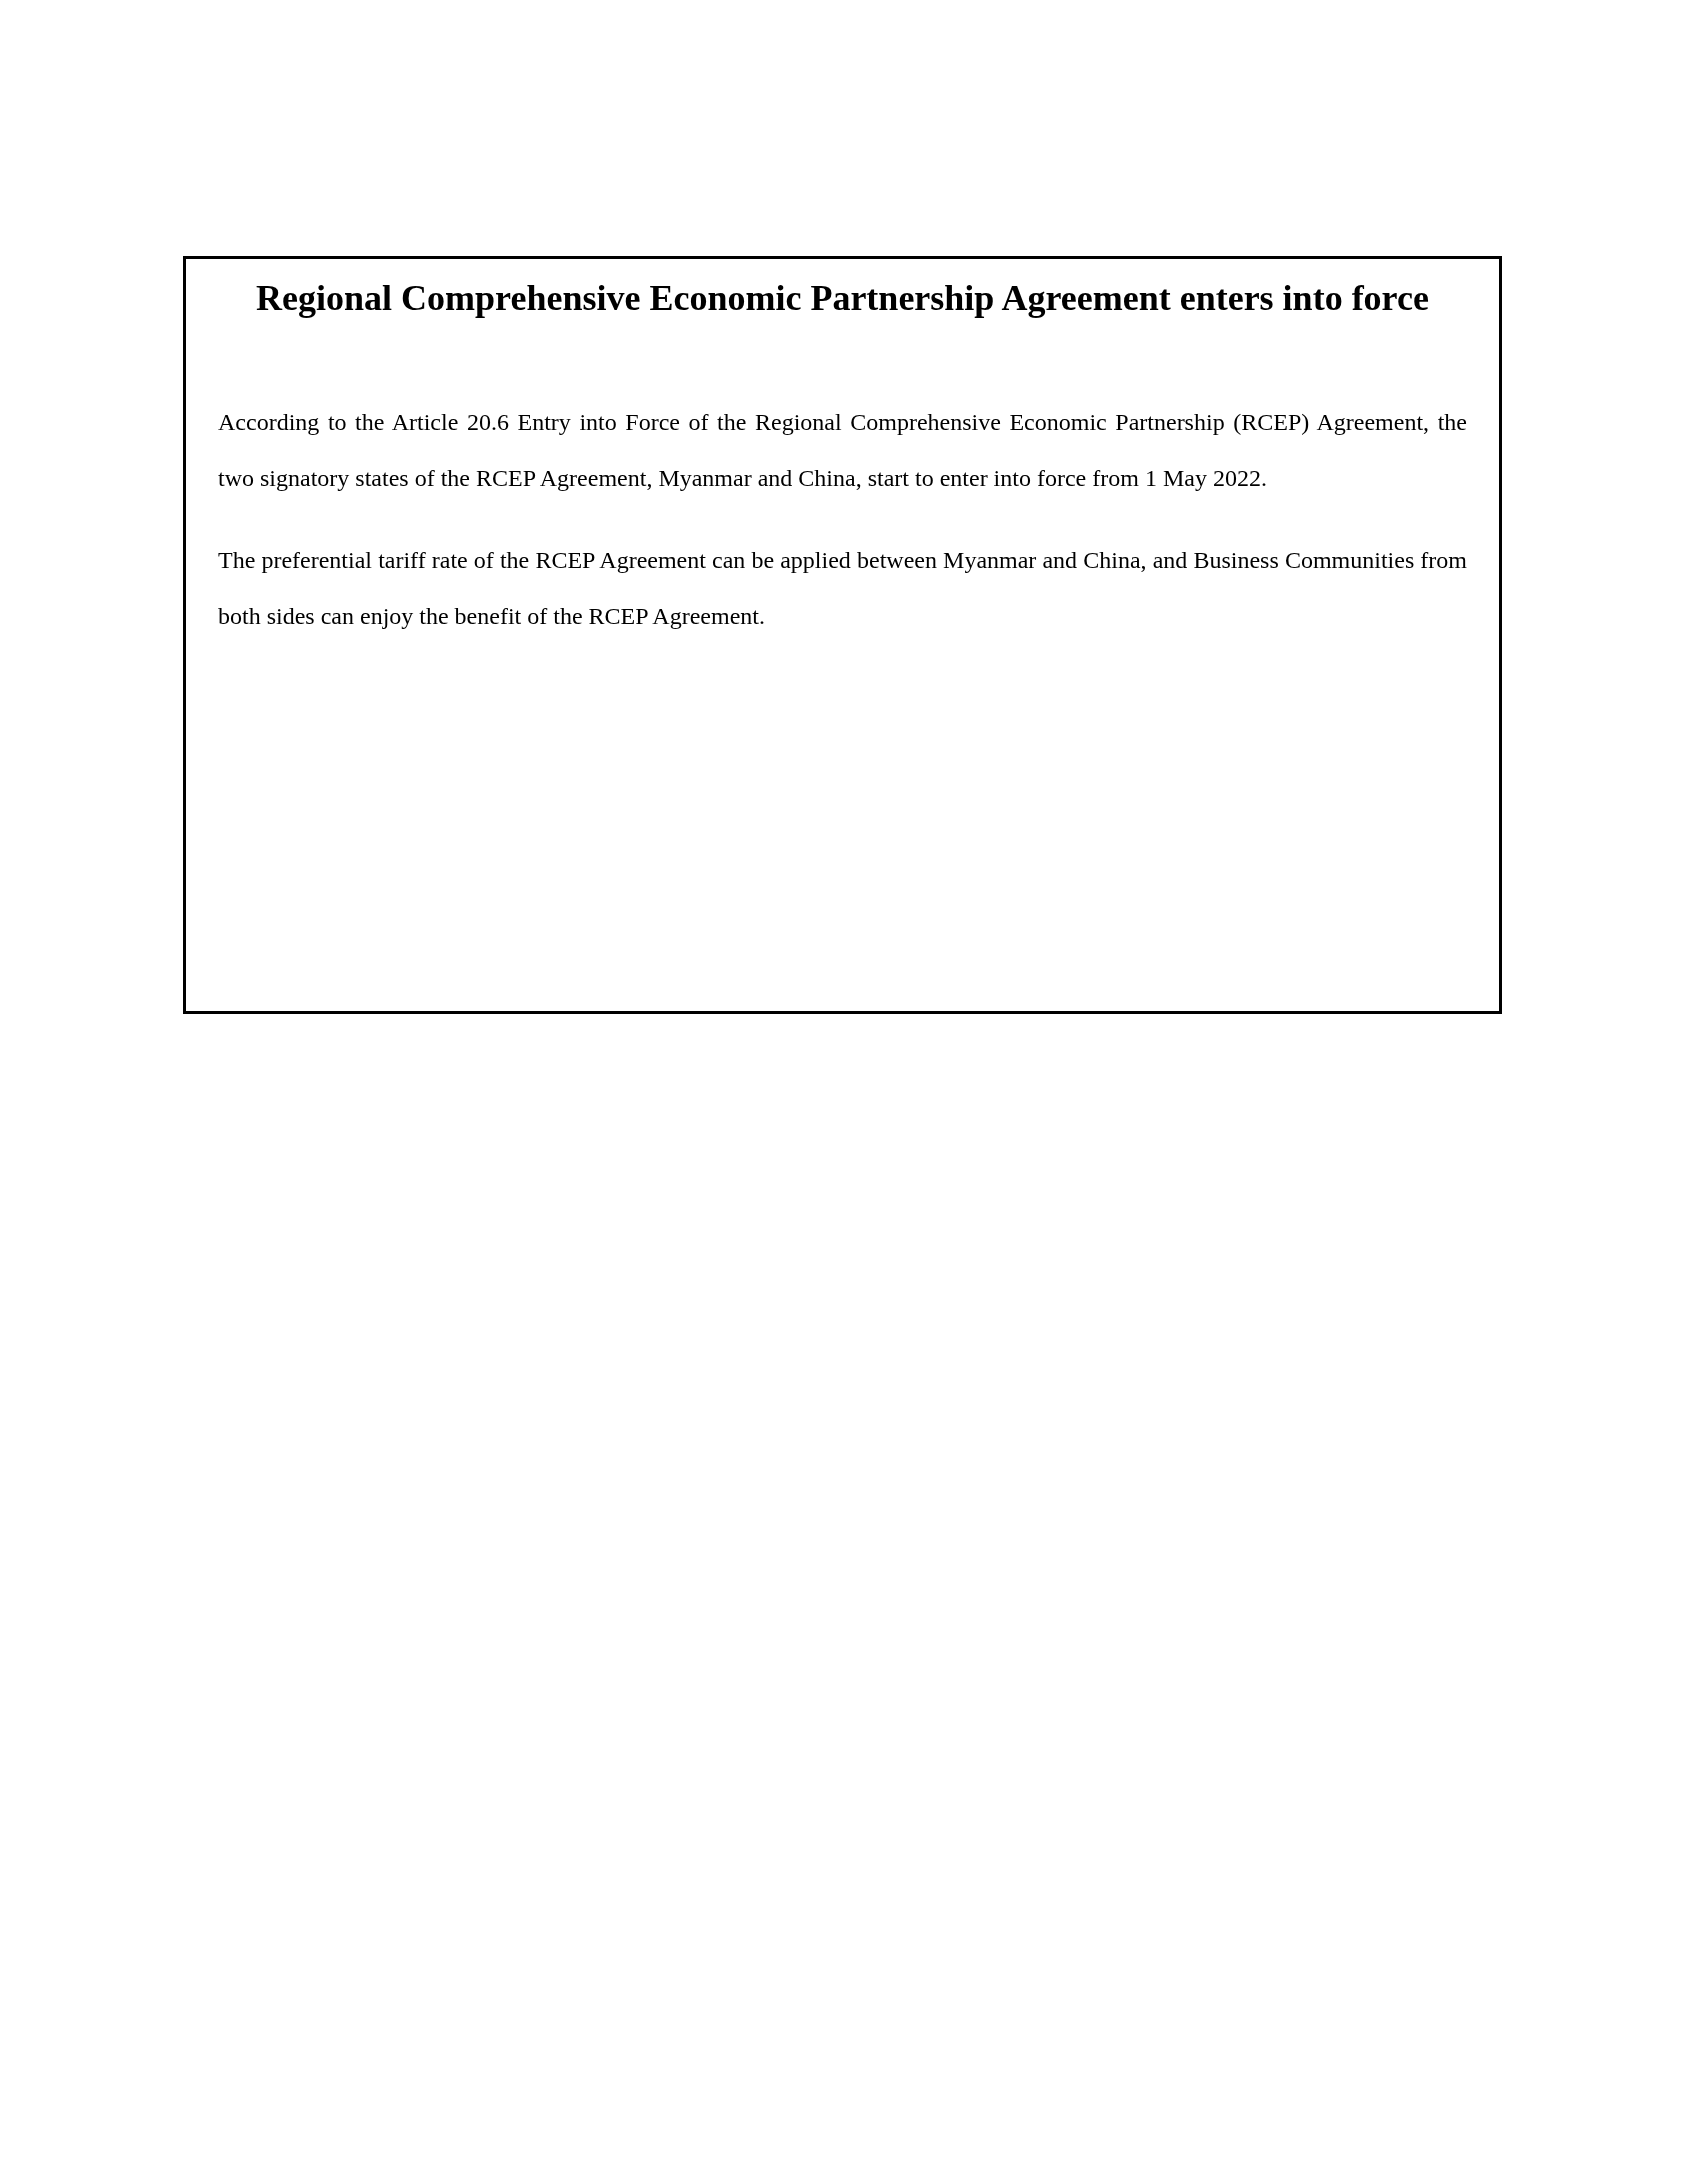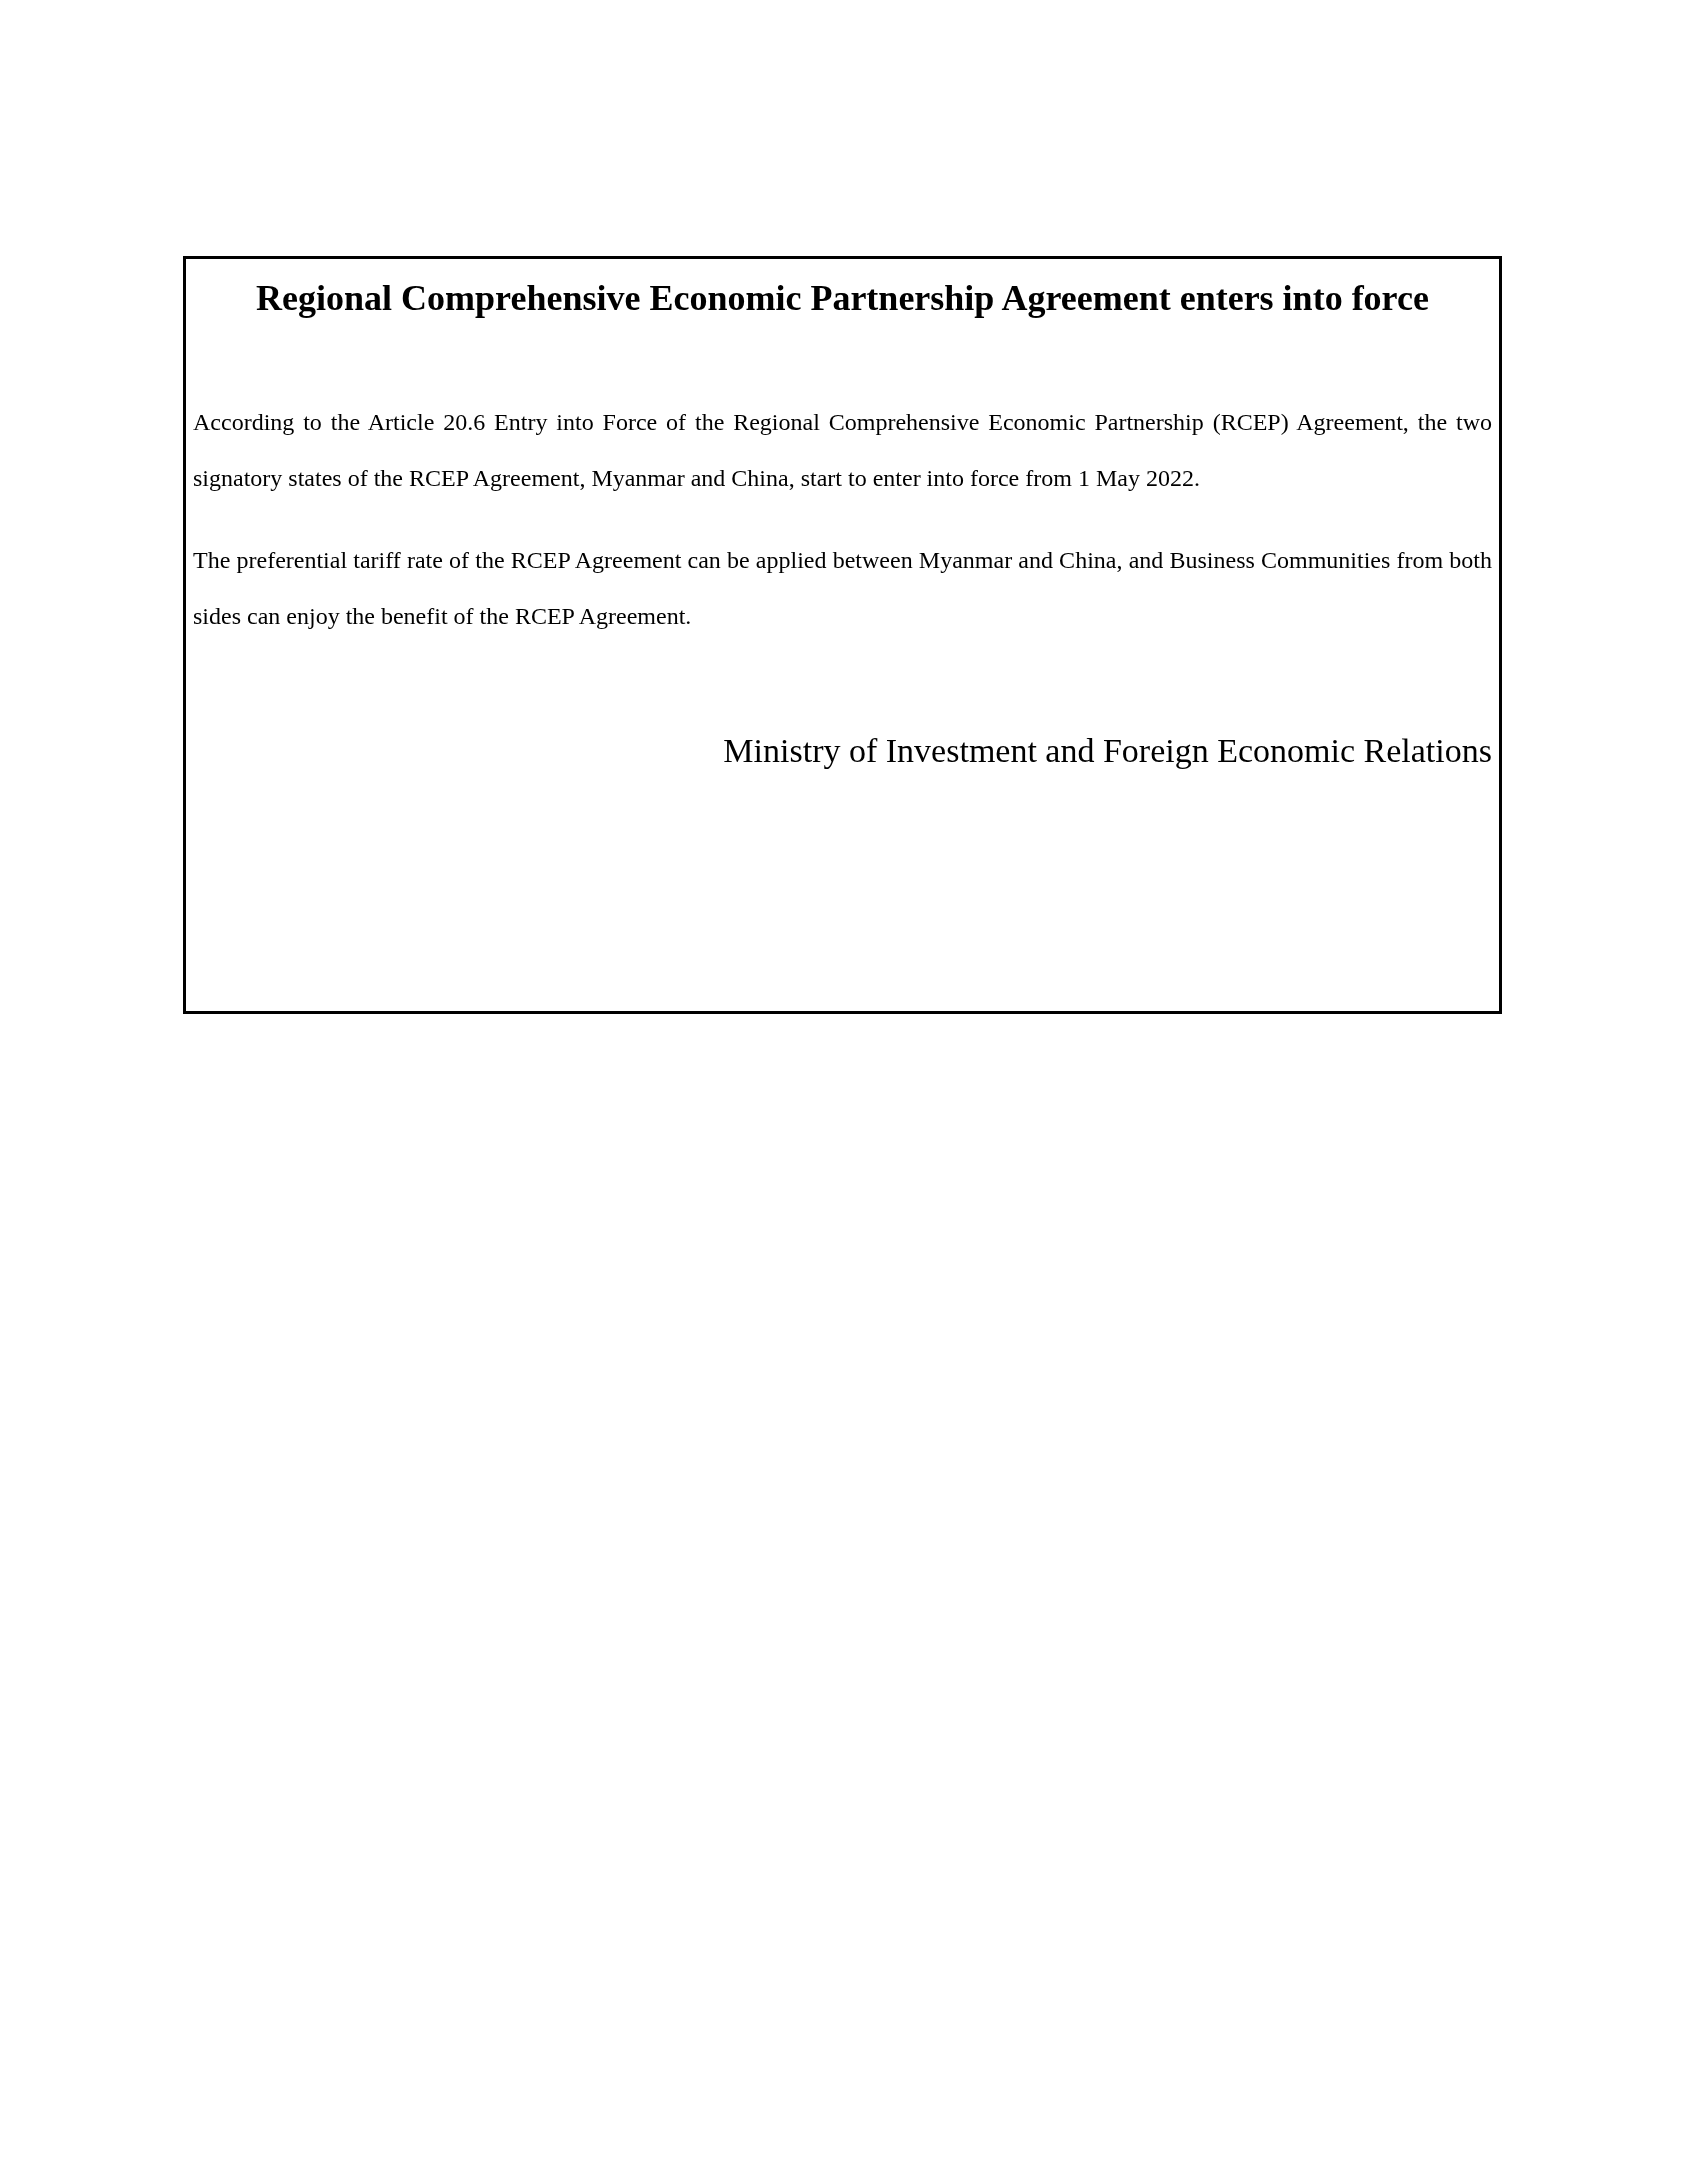--- a/index.html
+++ b/index.html
@@ -24,21 +24,21 @@
     overflow: hidden;
   }
   .notice-box {
     position: absolute;
     left: 183px;
     top: 256px;
     width: 1319px;
     height: 758px;
     border: 3px solid #000000;
     box-sizing: border-box;
-    padding: 0 7px;
+    padding: 0 32px;
     background: #ffffff;
   }
   .notice-title {
     margin-top: 13px;
     text-align: center;
     font-weight: bold;
     font-size: 36px;
     line-height: 53px;
   }
   .notice-title .title-line {
@@ -69,16 +69,15 @@
 <div class="page">
   <div class="notice-box">
     <div class="notice-title">
       <span class="title-line">Regional Comprehensive Economic Partnership Agreement enters into force</span>
     </div>
 
     <p class="body-para para-1">According to the Article 20.6 Entry into Force of the Regional Comprehensive Economic Partnership (RCEP) Agreement, the two signatory states of the RCEP Agreement, Myanmar and China, start to enter into force from 1 May 2022.</p>
 
     <p class="body-para para-2">The preferential tariff rate of the RCEP Agreement can be applied between Myanmar and China, and Business Communities from both sides can enjoy the benefit of the RCEP Agreement.</p>
 
-    <div class="signature-line">Ministry of Investment and Foreign Economic Relations</div>
   </div>
 </div>
 
 
 </body></html>

